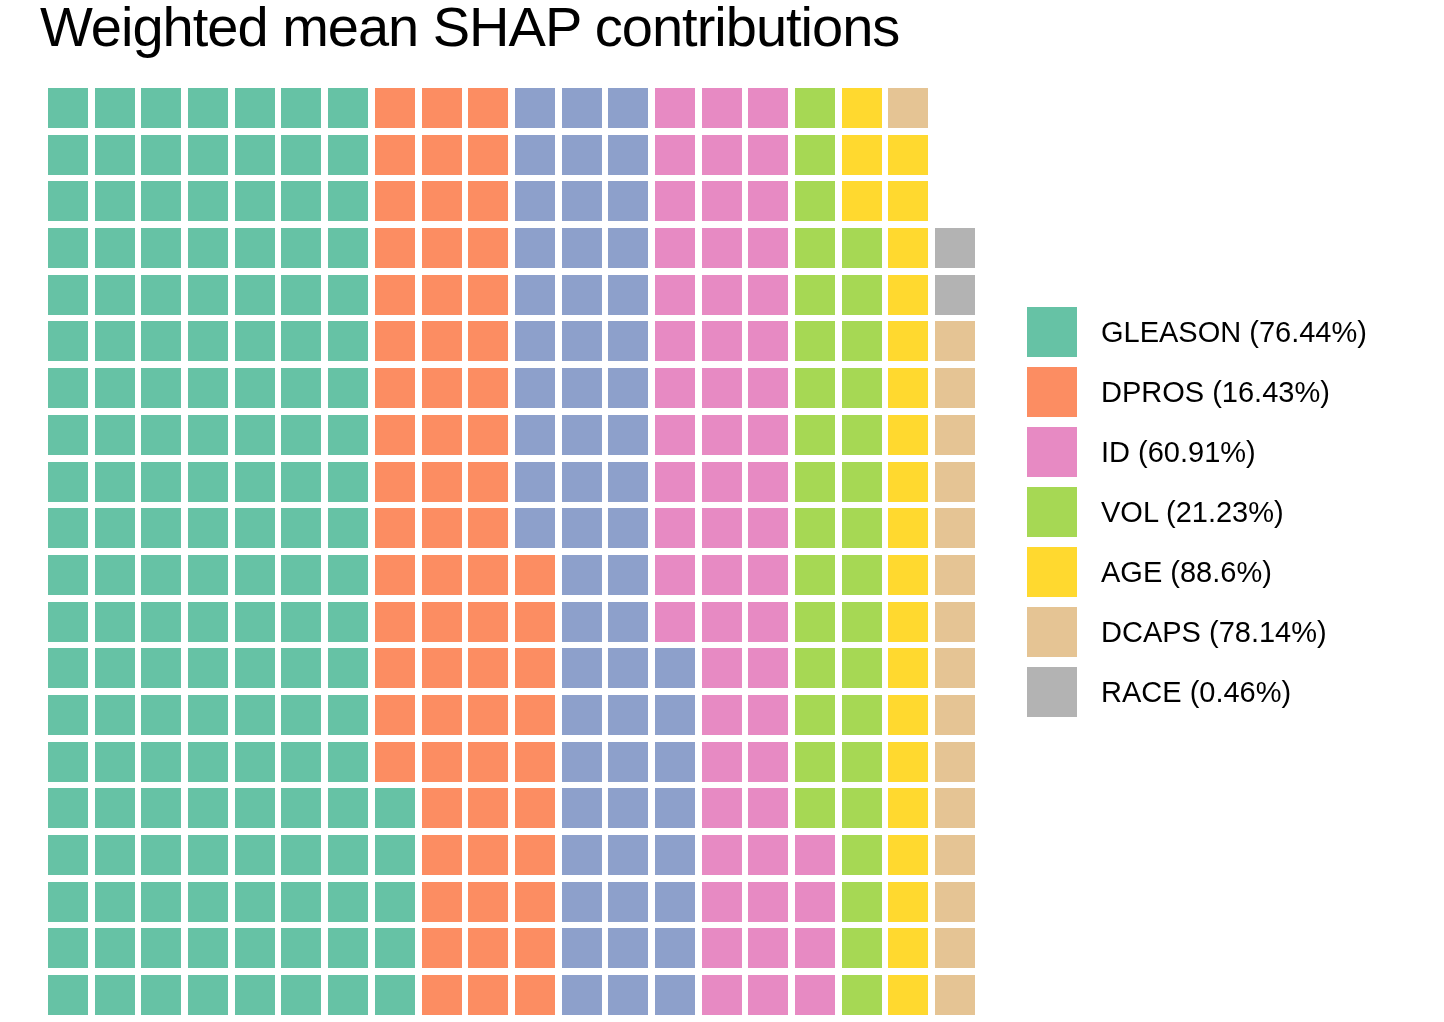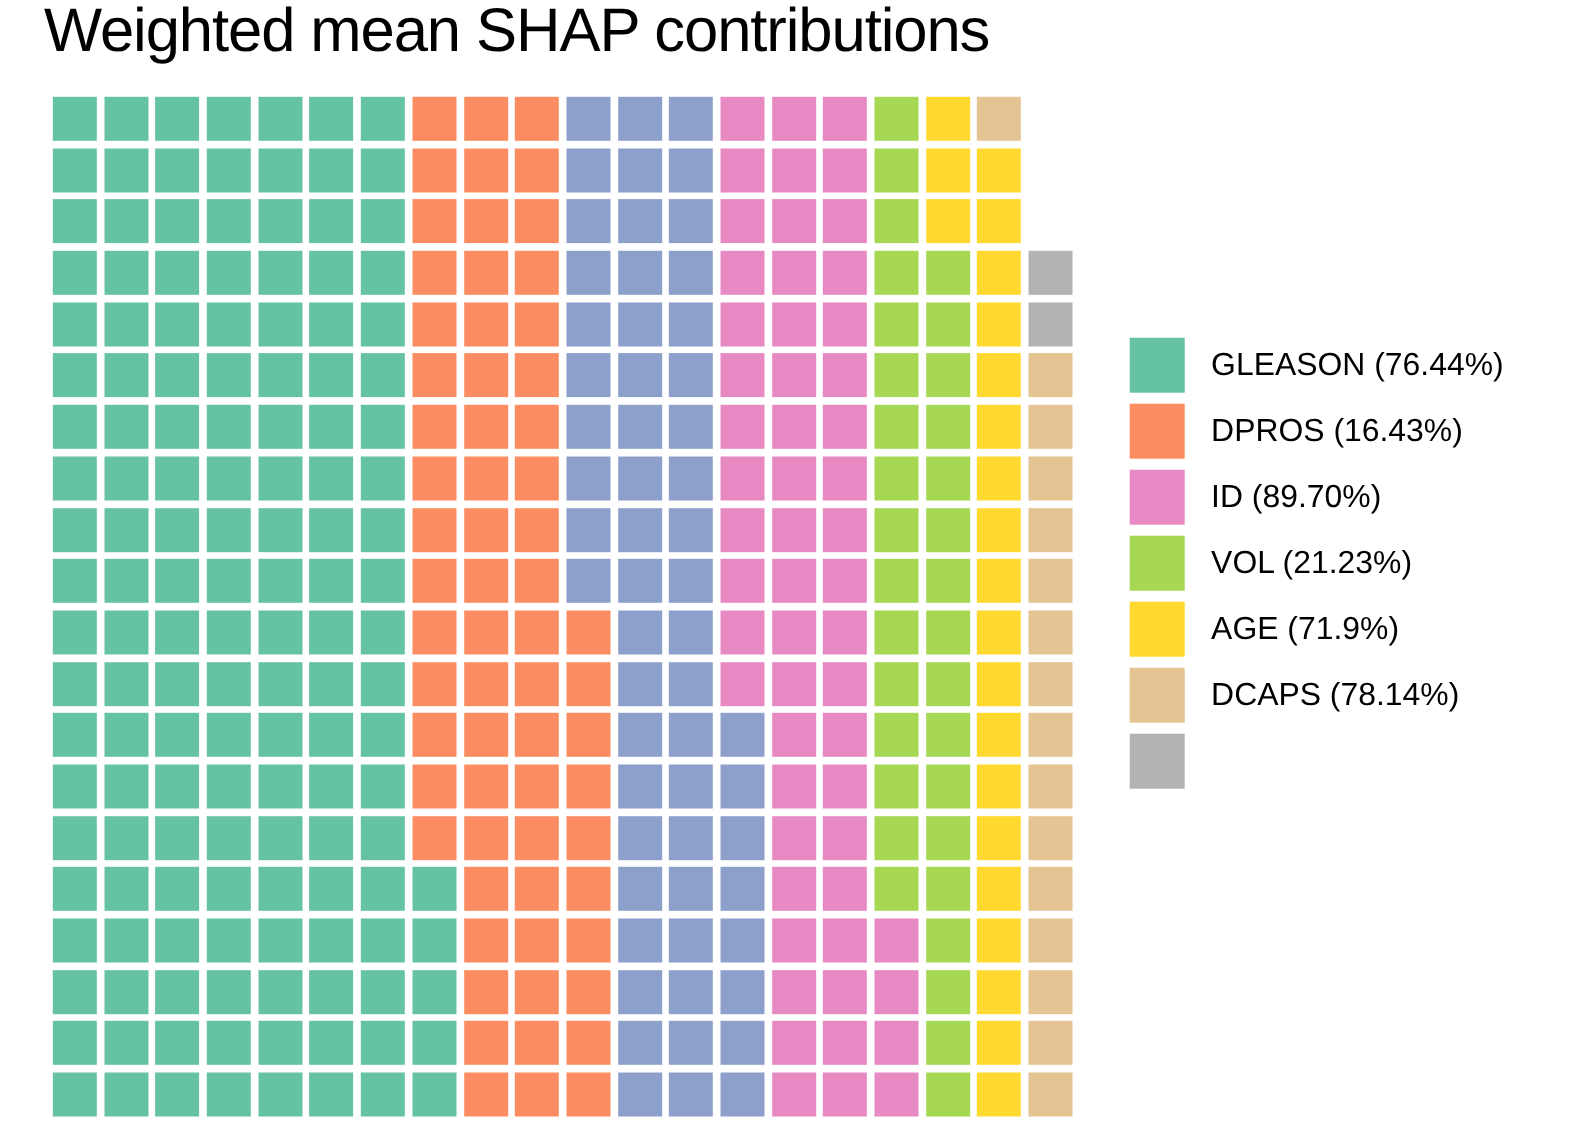--- a/index.html
+++ b/index.html
@@ -480,32 +480,33 @@
     <div class="legend-item">
       <span class="legend-swatch" style="background: rgb(102, 194, 165);"></span>
       <span class="legend-label">GLEASON (76.44%)</span>
     </div>
     <div class="legend-item">
       <span class="legend-swatch" style="background: rgb(252, 141, 98);"></span>
       <span class="legend-label">DPROS (16.43%)</span>
     </div>
     <div class="legend-item">
       <span class="legend-swatch" style="background: rgb(231, 138, 195);"></span>
-      <span class="legend-label">ID (89.70%)</span>
+      <span class="legend-label">ID (60.91%)</span>
     </div>
     <div class="legend-item">
       <span class="legend-swatch" style="background: rgb(166, 216, 84);"></span>
       <span class="legend-label">VOL (21.23%)</span>
     </div>
     <div class="legend-item">
       <span class="legend-swatch" style="background: rgb(255, 217, 47);"></span>
-      <span class="legend-label">AGE (71.9%)</span>
+      <span class="legend-label">AGE (88.6%)</span>
     </div>
     <div class="legend-item">
       <span class="legend-swatch" style="background: rgb(229, 196, 148);"></span>
       <span class="legend-label">DCAPS (78.14%)</span>
     </div>
     <div class="legend-item">
       <span class="legend-swatch" style="background: rgb(179, 179, 179);"></span>
+      <span class="legend-label">RACE (0.46%)</span>
     </div>
   </div>
 
 </div>
 
 </body></html>

